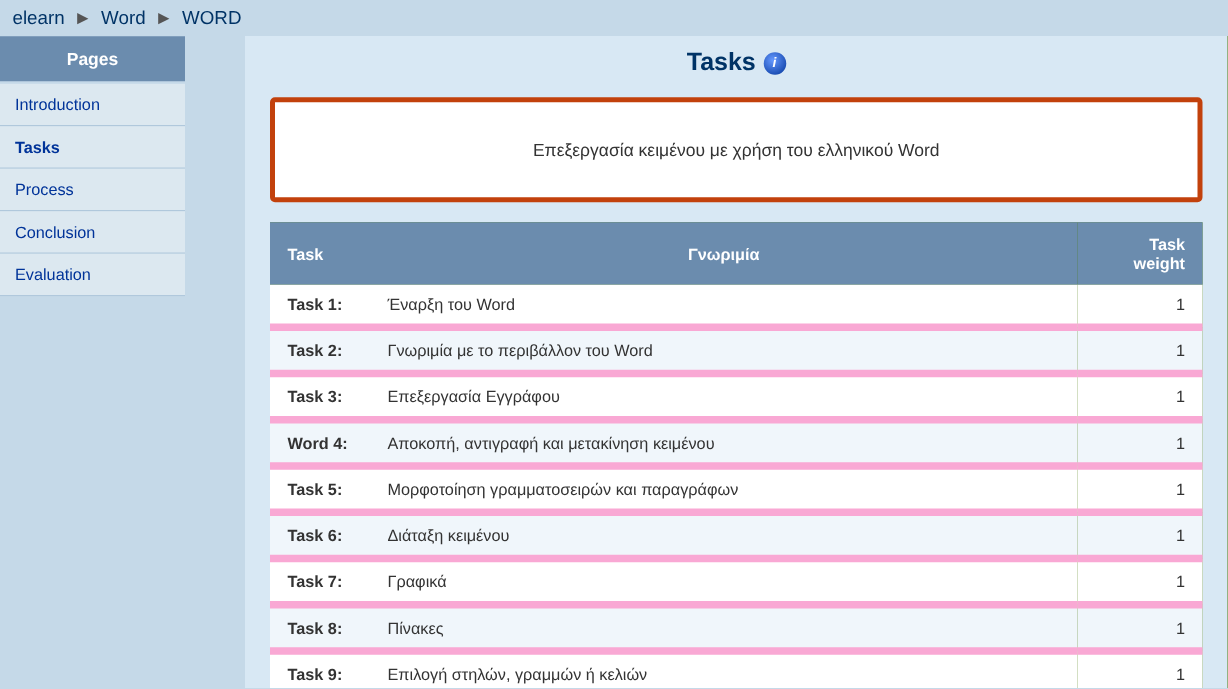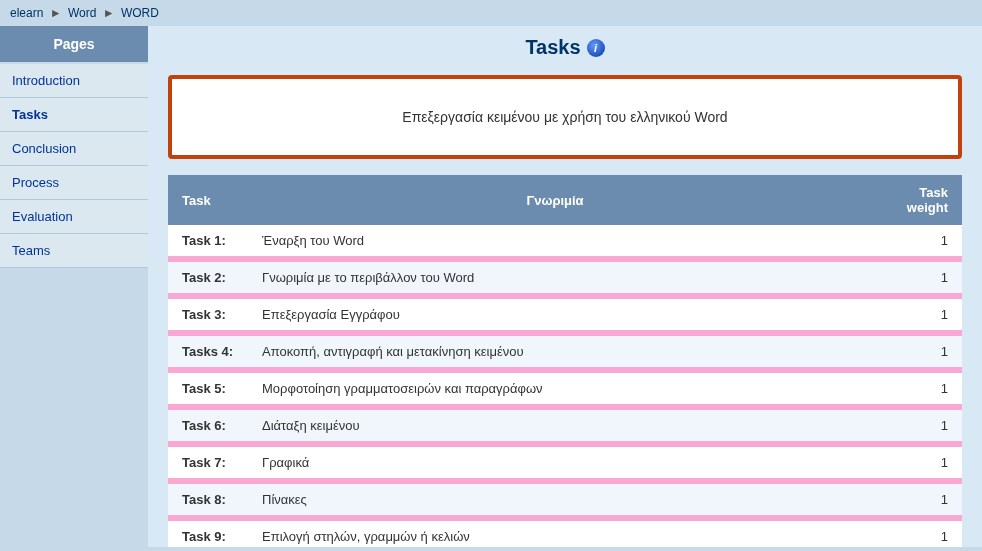--- a/index.html
+++ b/index.html
@@ -5,34 +5,35 @@
     * { margin: 0; padding: 0; box-sizing: border-box; }
     body {
       font-family: Arial, sans-serif;
       font-size: 13px;
       background-color: #c5d9e8;
       color: #333;
     }
     .breadcrumb-bar {
       background-color: #c5d9e8;
       padding: 6px 10px;
-      font-size: 12px;
+      font-size: 15px;
       color: #003366;
     }
     .breadcrumb-bar a {
       color: #003366;
       text-decoration: none;
     }
     .breadcrumb-bar .separator {
       margin: 0 3px;
       color: #555;
     }
     .main-layout {
       display: flex;
       height: calc(100vh - 30px);
+      gap: 48px;
     }
     .sidebar {
       width: 148px;
       background-color: #c5d9e8;
       flex-shrink: 0;
     }
     .sidebar-title {
       background-color: #6b8cae;
       color: white;
       text-align: center;
@@ -150,24 +151,23 @@
   <span class="separator"> ► </span>
   <span>WORD</span>
 </div>
 
 <div class="main-layout">
 
   <div class="sidebar">
     <div class="sidebar-title">Pages</div>
     <div class="sidebar-item">Introduction</div>
     <div class="sidebar-item active">Tasks</div>
+    <div class="sidebar-item">Process</div>
     <div class="sidebar-item">Conclusion</div>
-    <div class="sidebar-item">Process</div>
     <div class="sidebar-item">Evaluation</div>
-    <div class="sidebar-item">Teams</div>
   </div>
 
   <div class="content-area">
     <div class="page-title">
       <span>Tasks</span>
       <span class="info-icon">i</span>
     </div>
 
     <div class="description-box">
       <span>Επεξεργασία κειμένου με χρήση του ελληνικού Word</span>
@@ -191,21 +191,21 @@
             <td class="task-name">Task 2:</td>
             <td>Γνωριμία με το περιβάλλον του Word</td>
             <td class="task-weight">1</td>
           </tr>
           <tr>
             <td class="task-name">Task 3:</td>
             <td>Επεξεργασία Εγγράφου</td>
             <td class="task-weight">1</td>
           </tr>
           <tr>
-            <td class="task-name">Tasks 4:</td>
+            <td class="task-name">Word 4:</td>
             <td>Αποκοπή, αντιγραφή και μετακίνηση κειμένου</td>
             <td class="task-weight">1</td>
           </tr>
           <tr>
             <td class="task-name">Task 5:</td>
             <td>Μορφοτοίηση γραμματοσειρών και παραγράφων</td>
             <td class="task-weight">1</td>
           </tr>
           <tr>
             <td class="task-name">Task 6:</td>

